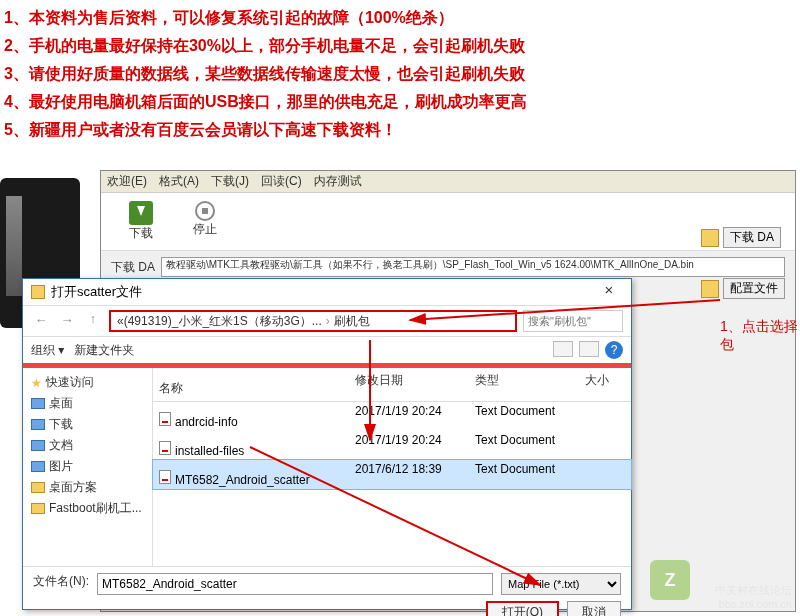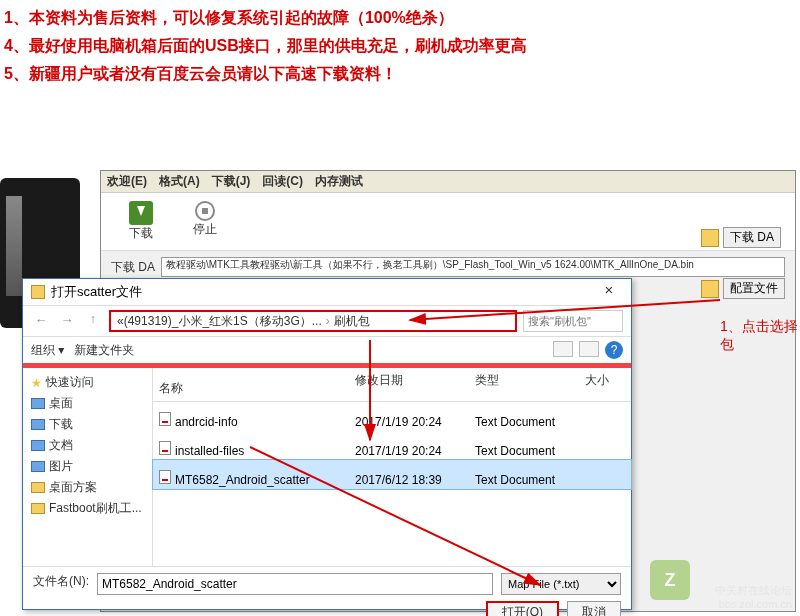--- a/index.html
+++ b/index.html
@@ -6,21 +6,21 @@
 body { font-family: "Microsoft YaHei", SimSun, Arial, sans-serif; font-size: 13px; background: #fff; width: 800px; height: 616px; overflow: hidden; position: relative; }
 
 .instructions { padding: 4px 0 8px 0; }
 .inst-line { color: #d60000; font-size: 16px; font-weight: bold; line-height: 28px; padding-left: 4px; }
 
 .app-area { position: absolute; top: 170px; left: 0; right: 0; bottom: 0; }
 .phone-bg { position: absolute; left: 0; top: 8px; width: 80px; height: 150px; background: #1a1a1a; border-radius: 6px; }
 .phone-screen { position: absolute; left: 6px; top: 18px; width: 16px; height: 100px; background: linear-gradient(#888,#555); }
 
 .main-window { position: absolute; left: 100px; top: 0; right: 4px; bottom: 4px; background: #f0f0f0; border: 1px solid #888; }
-.menubar { background: #ece9d8; border-bottom: 1px solid #ccc; font-size: 12px; color: #333; padding: 2px 6px; display: flex; gap: 12px; font-weight: bold; }
+.menubar { background: #ece9d8; border-bottom: 1px solid #ccc; font-size: 12px; color: #333; padding: 2px 6px; display: flex; gap: 12px; }
 .toolbarea { background: #fff; padding: 8px 12px; border-bottom: 1px solid #ddd; }
 .toolbtns { display: flex; gap: 40px; padding-left: 16px; }
 .toolbtn { display: flex; flex-direction: column; align-items: center; font-size: 12px; color: #333; }
 .tb-dl { width: 24px; height: 24px; background: #4a8c2a; border-radius: 3px; position: relative; }
 .tb-dl::after { content:""; position:absolute; left:8px; top:5px; width:0;height:0; border-left:4px solid transparent; border-right:4px solid transparent; border-top:10px solid #fff; }
 .tb-stop { width: 20px; height: 20px; border: 2px solid #888; border-radius: 50%; position: relative; }
 .tb-stop::after { content:""; position:absolute; left:5px; top:5px; width:6px;height:6px; background:#888; }
 
 .dapath { padding: 6px 10px; font-size: 12px; display: flex; align-items: center; gap: 6px; }
 .dapath-label { color: #333; }
@@ -51,21 +51,21 @@
 .side-star { color: #f5c040; }
 .folder-ico { display: inline-block; width: 14px; height: 11px; background: #f5d060; border: 1px solid #b89030; }
 .side-group.blue .folder-ico { background: #6aa5e8; border-color: #3a6ea5; }
 
 .dlg-files { flex: 1; font-size: 12px; }
 .file-head { display: flex; border-bottom: 1px solid #ddd; color: #333; padding: 4px 6px; }
 .col-name { flex: 1; margin-top: 8px; }
 .col-date { width: 120px; }
 .col-type { width: 110px; }
 .col-size { width: 40px; }
-.file-row { display: flex; padding: 2px 6px; align-items: flex-end; }
+.file-row { display: flex; padding: 2px 6px; align-items: flex-start; }
 .file-row.sel { background: #cde6ff; outline: 1px solid #7fb4ea; }
 .doc-ico { display: inline-block; width: 12px; height: 14px; background: #fff; border: 1px solid #888; margin-right: 4px; position: relative; }
 .doc-ico::after { content:""; position:absolute; left:2px; bottom:2px; width:6px; height:2px; background:#d60000; }
 
 .note { color: #d60000; font-size: 14px; position: absolute; }
 .note2 { left: 192px; top: 286px; }
 .note1 { left: 720px; top: 318px; }
 .note3 { left: 240px; top: 478px; }
 .note4 { left: 460px; top: 528px; }
 
@@ -79,20 +79,22 @@
 
 .arrow { position: absolute; z-index: 20; pointer-events: none; }
 .watermark { position: absolute; right: 8px; bottom: 6px; color: #ddd; font-size: 11px; text-align: right; opacity: 0.6; }
 .zol-badge { position: absolute; right: 110px; bottom: 16px; width: 40px; height: 40px; background: #7ab82f; border-radius: 6px; color:#fff; font-weight:bold; font-size:18px; text-align:center; line-height:40px; opacity:0.5; }
 </style>
 </head>
 <body>
 
 <div class="instructions">
   <div class="inst-line">1、本资料为售后资料，可以修复系统引起的故障（100%绝杀）</div>
+  <div class="inst-line"><span>2、手机的电量最好保持在30%以上，部分手机电量不足，会引起刷机失败</span></div>
+  <div class="inst-line">3、请使用好质量的数据线，某些数据线传输速度太慢，也会引起刷机失败</div>
   <div class="inst-line">4、最好使用电脑机箱后面的USB接口，那里的供电充足，刷机成功率更高</div>
   <div class="inst-line">5、新疆用户或者没有百度云会员请以下高速下载资料！</div>
 </div>
 
 <div class="app-area">
   <div class="phone-bg">
       <div class="phone-screen"></div>
     </div>
 
   <div class="main-window">

